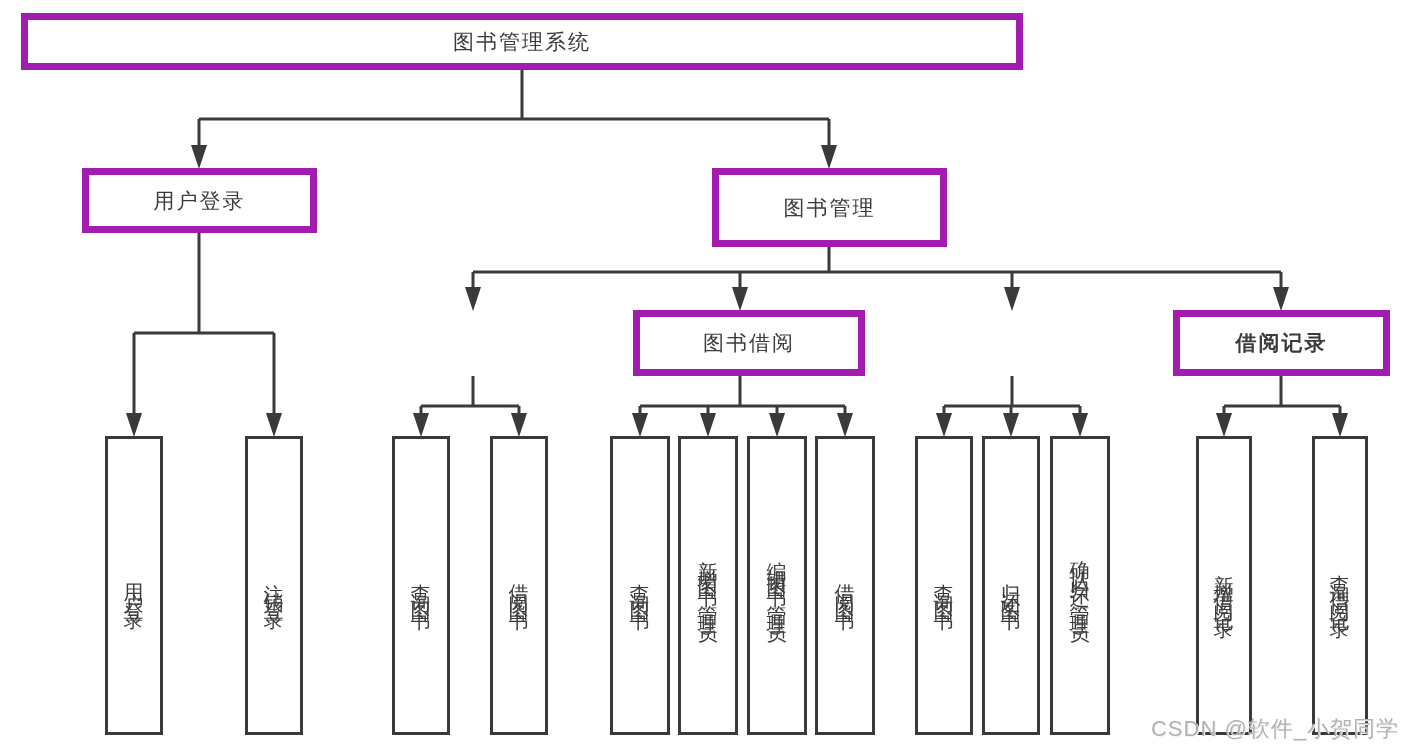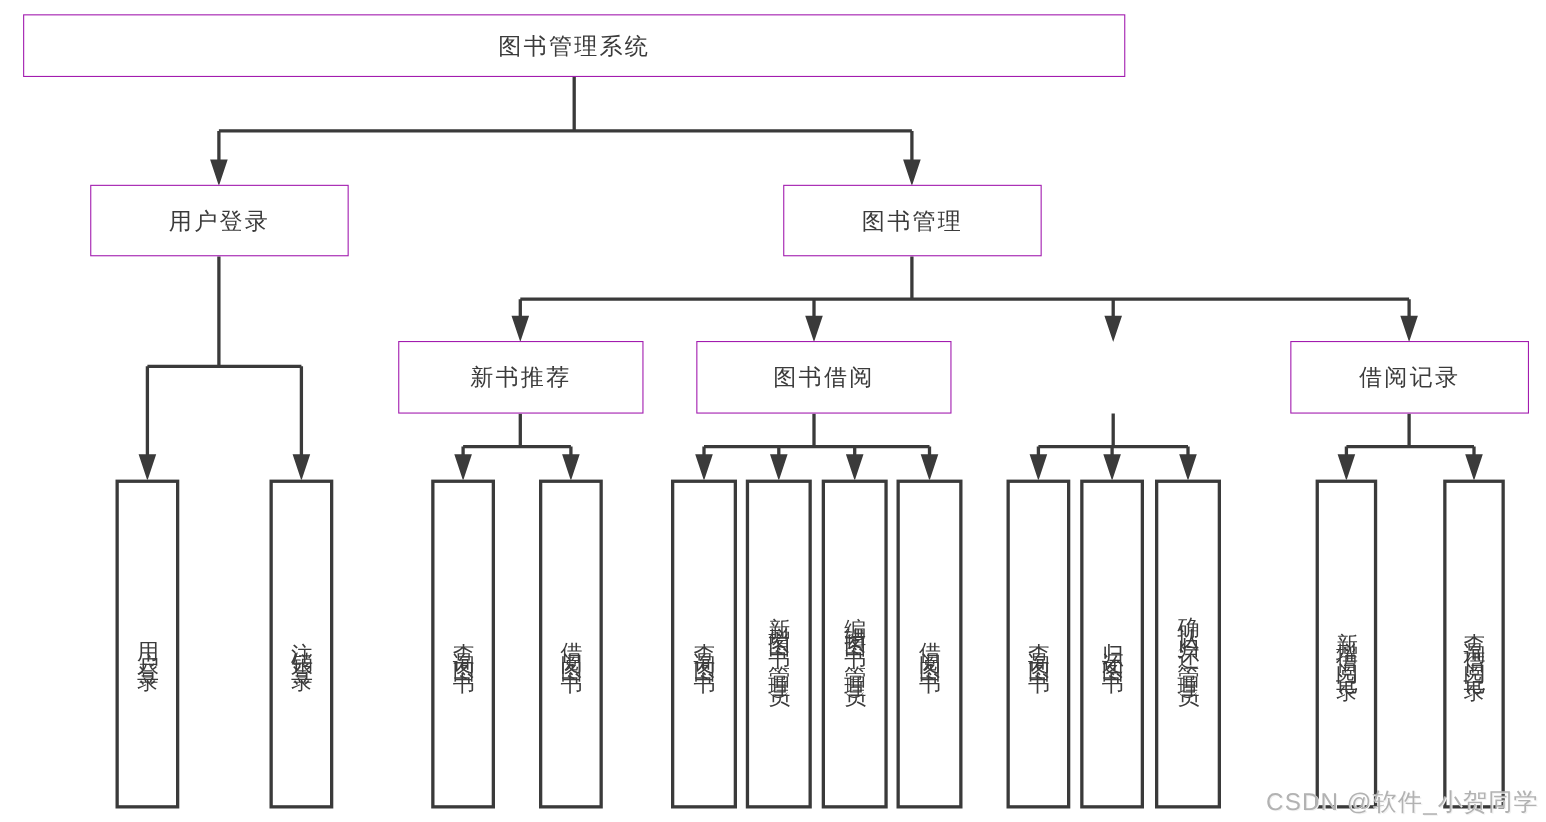--- a/index.html
+++ b/index.html
@@ -19,21 +19,21 @@
     position: absolute;
     left: 0;
     top: 0;
     width: 1405px;
     height: 747px;
     z-index: 1;
   }
   .node {
     position: absolute;
     box-sizing: border-box;
-    border: 1px solid #a21caf;
+    border: 7px solid #a21caf;
     background: #ffffff;
     display: flex;
     align-items: center;
     justify-content: center;
     color: #3b3b3b;
     font-size: 21px;
     letter-spacing: 2px;
     z-index: 2;
     white-space: nowrap;
   }
@@ -54,25 +54,25 @@
     text-orientation: mixed;
     color: #3b3b3b;
     font-size: 20px;
     letter-spacing: 9px;
     line-height: 1;
     white-space: nowrap;
   }
   
   .n-system         { left: 21px;   top: 13px;  width: 1002px; height: 57px; }
   .n-user-login     { left: 82px;   top: 168px; width: 235px;  height: 65px; }
-  .n-book-mgmt      { left: 712px;  top: 168px; width: 235px;  height: 65px; }
+  .n-book-mgmt      { left: 712px;  top: 168px; width: 235px;  height: 79px; }
   .n-new-book-rec   { left: 362px;  top: 310px; width: 223px;  height: 66px; }
   .n-book-borrow    { left: 633px;  top: 310px; width: 232px;  height: 66px; }
   .n-current-borrow { left: 903px;  top: 310px; width: 219px;  height: 66px; }
-  .n-borrow-records { left: 1173px; top: 310px; width: 217px;  height: 66px; }
+  .n-borrow-records { left: 1173px; top: 310px; width: 217px;  height: 66px; font-weight: bold; }
   
   .l-ul-login    { left: 105px;  width: 58px; }
   .l-ul-logout   { left: 245px;  width: 58px; }
   .l-nbr-query   { left: 392px;  width: 58px; }
   .l-nbr-borrow  { left: 490px;  width: 58px; }
   .l-bb-query    { left: 610px;  width: 60px; }
   .l-bb-add      { left: 678px;  width: 60px; }
   .l-bb-edit     { left: 747px;  width: 60px; }
   .l-bb-borrow   { left: 815px;  width: 60px; }
   .l-cb-query    { left: 915px;  width: 58px; }
@@ -122,23 +122,20 @@
     <span>图书管理系统</span>
   </div>
 
   <div class="node n-user-login">
     <span>用户登录</span>
   </div>
   <div class="node n-book-mgmt">
     <span>图书管理</span>
   </div>
 
-  <div class="node n-new-book-rec">
-    <span>新书推荐</span>
-  </div>
   <div class="node n-book-borrow">
     <span>图书借阅</span>
   </div>
   <div class="node n-borrow-records">
     <span>借阅记录</span>
   </div>
 
   <div class="leaf l-ul-login">
     <span class="vtext">用户登录</span>
   </div>

